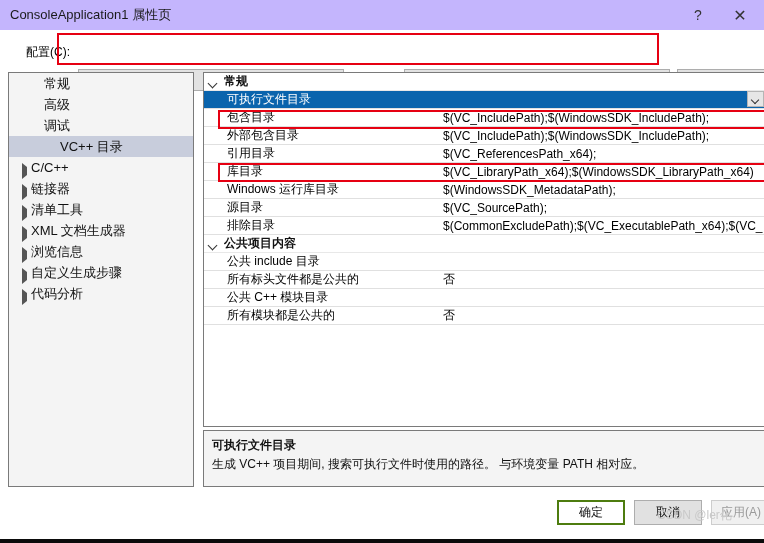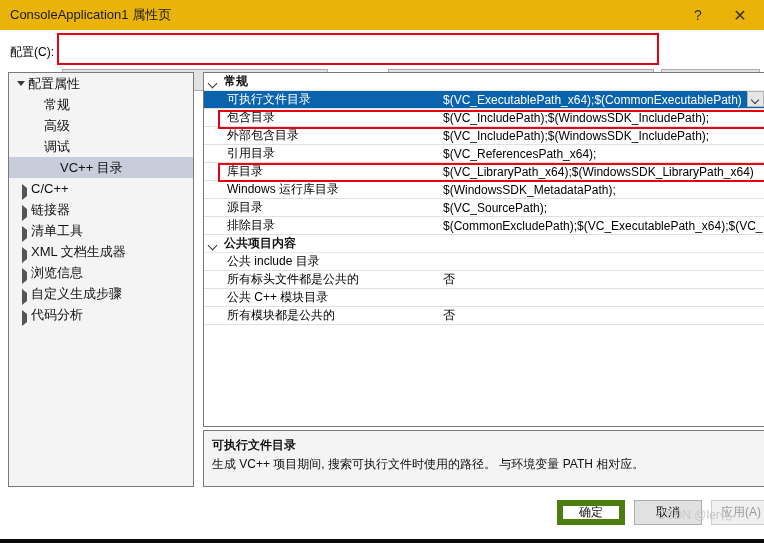--- a/index.html
+++ b/index.html
@@ -13,21 +13,21 @@
     font-family: "Liberation Sans", "DejaVu Sans", sans-serif;
     font-size: 12px;
     color: #000000;
     -webkit-font-smoothing: antialiased;
   }
 
   
   .titlebar {
     position: absolute; left: 0; top: 0;
     width: 764px; height: 30px;
-    background: #eab308;
+    background: #c4b5fd;
   }
   .title-text {
     position: absolute; left: 10px; top: 6px;
     font-size: 13px;
     color: #1a1a1a;
     white-space: nowrap;
   }
   .title-btn {
     position: absolute; top: 0;
     width: 36px; height: 30px;
@@ -35,21 +35,21 @@
     font-size: 15px;
     color: #333;
     cursor: default;
     user-select: none;
   }
   .title-btn-help { right: 48px; font-size: 14px; }
   .title-btn-close { right: 6px; font-size: 16px; font-weight: 300; }
 
   
   .configbar {
-    position: absolute; left: 0; top: 32px;
+    position: absolute; left: 16px; top: 32px;
     width: 612px; height: 38px; padding-left: 28px;
   }
   .lbl-config {
     position: absolute; left: 10px; top: 12px;
     font-size: 12px; white-space: nowrap;
   }
   .combo {
     position: absolute;
     height: 22px;
     background: #e2e2e2;
@@ -256,21 +256,21 @@
     box-sizing: border-box;
     font-size: 12px;
     display: flex; align-items: center; justify-content: center;
     color: #111;
     cursor: default;
     white-space: nowrap;
   }
   #btn-ok {
     left: 557px;
     background: #ffffff;
-    border: 6px solid #4d7c0f;
+    border: 2px solid #4d7c0f;
   }
   #btn-cancel { left: 634px; }
   #btn-apply {
     left: 711px; width: 60px;
     color: #9a9a9a;
     background: #f0f0f0;
     border: 1px solid #cdcdcd;
   }
 
   
@@ -317,24 +317,20 @@
   </div>
   <div class="lbl-platform">平台(P):</div>
   <div class="combo" id="combo-platform">
     <span>x64</span>
     <span class="arrow"></span>
   </div>
   <div class="btn-configmgr">配置管理器(O)...</div>
 </div>
 
 <div class="treepanel" id="treepanel">
-    <div class="tree-item tree-lvl0">
-      <span class="tw expanded"></span>
-      <span>配置属性</span>
-    </div>
     <div class="tree-item tree-lvl1">
       <span class="tw "></span>
       <span>常规</span>
     </div>
     <div class="tree-item tree-lvl1">
       <span class="tw "></span>
       <span>高级</span>
     </div>
     <div class="tree-item tree-lvl1">
       <span class="tw "></span>
@@ -374,21 +370,20 @@
     </div>
   </div>
 
 <div class="gridpanel" id="gridpanel">
     <div class="grid-row cat">
       <span class="cat-arrow"></span>
       <span class="name">常规</span>
     </div>
     <div class="grid-row normal selected">
       <span class="name">可执行文件目录</span>
-      <span class="value">$(VC_ExecutablePath_x64);$(CommonExecutablePath)</span>
       <span class="val-dropbtn"></span>
     </div>
     <div class="grid-row normal">
       <span class="name">包含目录</span>
       <span class="value">$(VC_IncludePath);$(WindowsSDK_IncludePath);</span>
     </div>
     <div class="grid-row normal">
       <span class="name">外部包含目录</span>
       <span class="value">$(VC_IncludePath);$(WindowsSDK_IncludePath);</span>
     </div>

